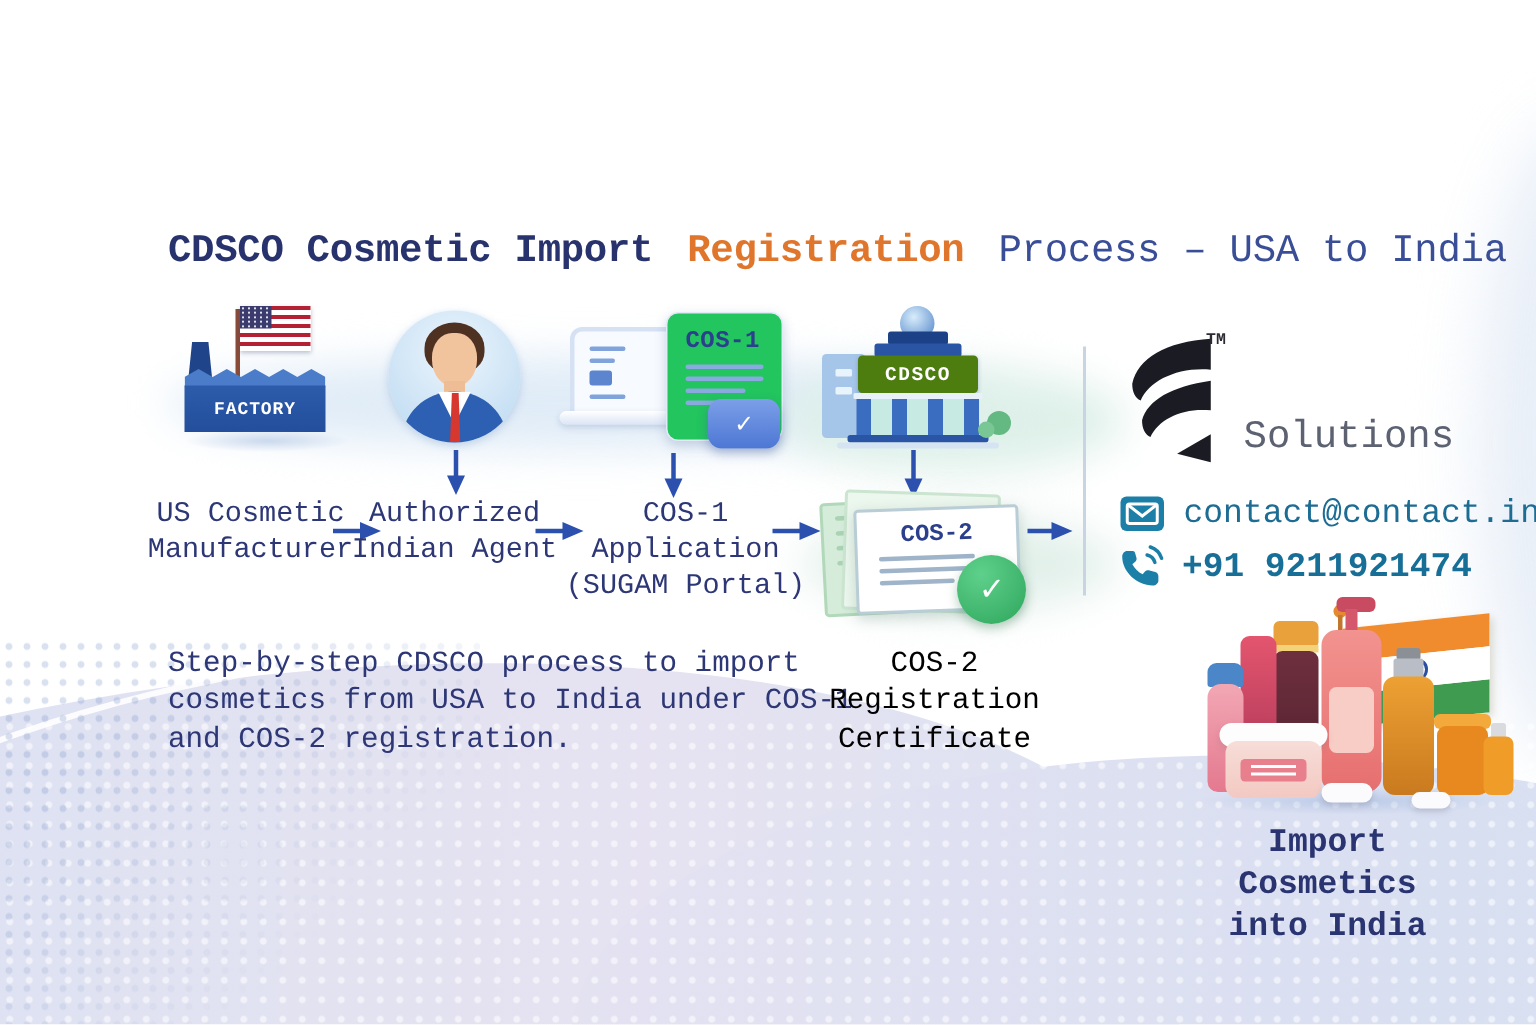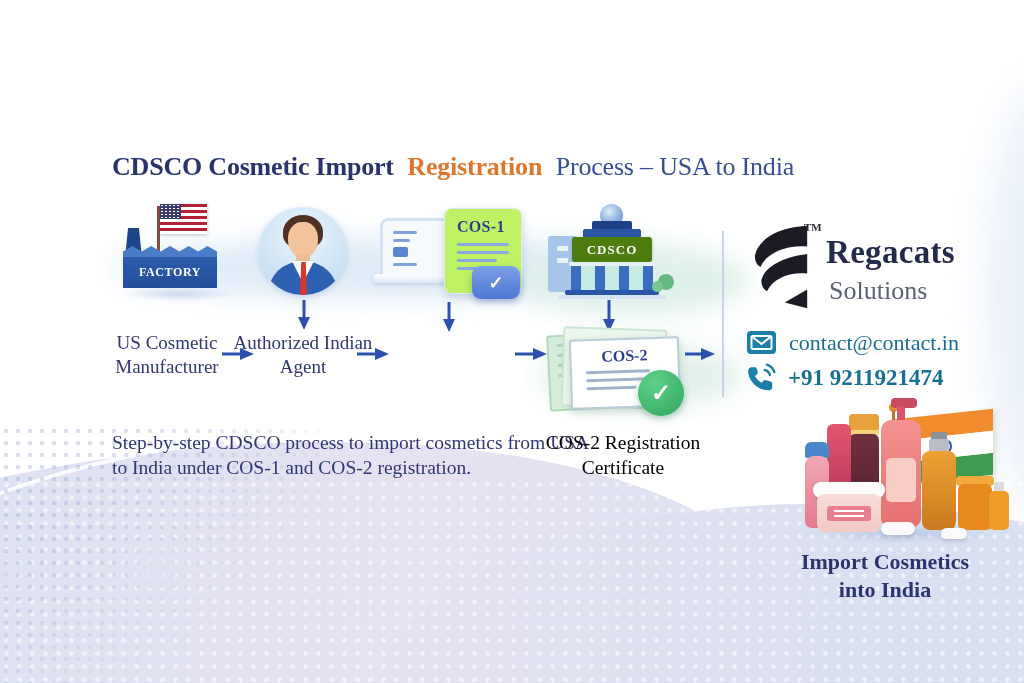--- a/index.html
+++ b/index.html
@@ -1,17 +1,17 @@
 <!DOCTYPE html>
 <html><head>
 <meta charset="utf-8">
 <style>
   html,body{margin:0;padding:0;background:#ffffff;}
   #canvas{position:relative;width:1024px;height:683px;overflow:hidden;background:#ffffff;
-          font-family:Liberation Serif, serif;}
+          font-family:Liberation Mono, monospace;}
   .abs{position:absolute;}
 
   
   .bg-wave1{left:-500px;top:455px;width:1300px;height:520px;border-radius:50%;
             background:linear-gradient(100deg,#c9d5ec 0%,#dfe2f2 40%,#e6e2f1 70%,#dbe2f2 100%);
             transform:rotate(-8deg);}
   .bg-wave2{left:380px;top:505px;width:980px;height:420px;border-radius:50%;
             background:linear-gradient(90deg,#e4e2f1,#d8dff1 60%,#dde6f4);transform:rotate(3deg);}
   .bg-waveline{left:-260px;top:440px;width:960px;height:420px;border-radius:50%;
             border:4px solid transparent;border-top-color:rgba(255,255,255,.9);transform:rotate(-9deg);}
@@ -75,21 +75,21 @@
          clip-path:polygon(18% 0,82% 0,100% 100%,0 100%);}
 
   
   .ic-laptop{left:380px;top:208px;width:140px;height:88px;}
   .l-screen{left:0;top:10px;width:80px;height:58px;background:#f7faff;border:3px solid #d6e2f4;
             border-radius:8px;}
   .l-ln{position:absolute;height:3px;background:#7fa3da;border-radius:2px;left:10px;}
   .l-blk{position:absolute;left:10px;top:26px;width:15px;height:10px;background:#5b86cf;border-radius:2px;}
   .l-base{left:-7px;top:66px;width:102px;height:9px;background:linear-gradient(#ffffff,#dce6f5);
           border-radius:5px;box-shadow:0 2px 4px rgba(90,120,170,.25);}
-  .l-page{left:64px;top:0;width:76px;height:84px;background:#bef264;border-radius:8px;
+  .l-page{left:64px;top:0;width:76px;height:84px;background:#22c55e;border-radius:8px;
           border:1px solid #e2eaf6;box-shadow:0 3px 8px rgba(80,110,160,.28);}
   .l-page .p-title{margin:9px 0 7px 12px;font-size:16px;font-weight:700;color:#2b3f8c;letter-spacing:.3px;}
   .p-ln{height:3px;background:#8aa9e0;border-radius:2px;margin:5px 10px 0 12px;}
   .l-btn{left:92px;top:58px;width:48px;height:33px;border-radius:9px;
          background:linear-gradient(#7d9fe8,#4c77d4);box-shadow:0 3px 7px rgba(60,90,160,.4);
          display:flex;align-items:center;justify-content:center;color:#fff;font-size:18px;font-weight:700;}
 
   
   .ic-cdsco{left:548px;top:204px;width:126px;height:94px;}
   .c-annex{left:0;top:32px;width:29px;height:56px;background:#a6c6e9;border-radius:3px;}
@@ -275,20 +275,21 @@
   <div class="abs lbl" style="left:97px;width:140px;">US Cosmetic Manufacturer</div>
   <svg class="abs" style="left:221px;top:346px;" width="34" height="16">
     <line x1="1" y1="8" x2="21" y2="8" stroke="#2b50ae" stroke-width="3"></line>
     <polygon points="19,2 33,8 19,14" fill="#2b50ae"></polygon>
   </svg>
   <div class="abs lbl" style="left:233px;width:140px;">Authorized Indian Agent</div>
   <svg class="abs" style="left:356px;top:346px;" width="34" height="16">
     <line x1="1" y1="8" x2="21" y2="8" stroke="#2b50ae" stroke-width="3"></line>
     <polygon points="19,2 33,8 19,14" fill="#2b50ae"></polygon>
   </svg>
+  <div class="abs lbl" style="left:373px;width:168px;">COS-1 Application (SUGAM Portal)</div>
   <svg class="abs" style="left:514px;top:346px;" width="34" height="16">
     <line x1="1" y1="8" x2="21" y2="8" stroke="#2b50ae" stroke-width="3"></line>
     <polygon points="19,2 33,8 19,14" fill="#2b50ae"></polygon>
   </svg>
 
   <div class="abs ic-cos2">
     <div class="abs s-back">
       <div class="s-bln" style="width:60px;"></div>
       <div class="s-bln" style="width:60px;"></div>
       <div class="s-bln" style="width:48px;"></div>
@@ -315,21 +316,20 @@
   <div class="abs lbl-cert">COS-2 Registration Certificate</div>
 
   <div class="abs divider"></div>
 
   <svg class="abs" style="left:752px;top:224px;" width="58" height="86" viewBox="0 0 60 92">
     <path d="M58 2 C26 4 6 16 2 34 C2 40 4 44 8 46 C14 32 34 22 58 24 Z" fill="#1b1b24"></path>
     <path d="M58 32 C30 36 13 46 9 60 C9 66 11 70 15 72 C21 59 38 51 58 53 Z" fill="#1b1b24"></path>
     <path d="M58 70 L58 90 L34 84 Z" fill="#1b1b24"></path>
   </svg>
   <div class="abs tm">TM</div>
-  <div class="abs brand-name">Regacats</div>
   <div class="abs brand-sub">Solutions</div>
 
   <div class="abs row-email">
     <svg width="31" height="27">
       <rect x="1" y="2" width="29" height="23" rx="4" fill="#1b7fa8"></rect>
       <rect x="5.5" y="7" width="20" height="13" rx="1.5" fill="none" stroke="#ffffff" stroke-width="2"></rect>
       <path d="M6.5 8 L15.5 15 L24.5 8" fill="none" stroke="#ffffff" stroke-width="2"></path>
     </svg>
     <span class="txt">contact@contact.in</span>
   </div>

